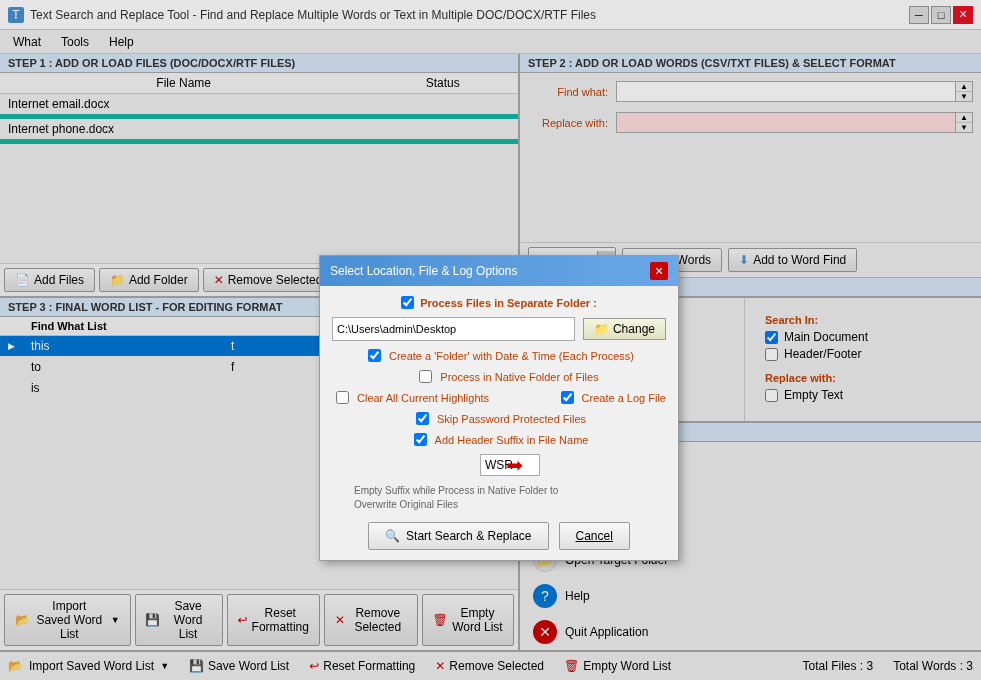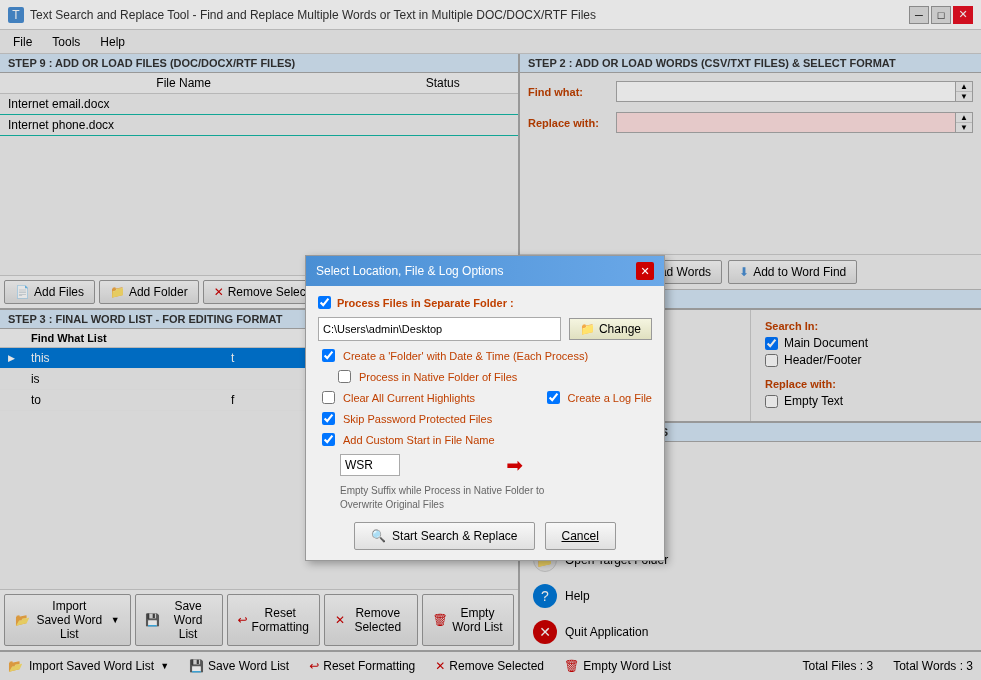--- a/index.html
+++ b/index.html
@@ -78,21 +78,21 @@
     }
     .file-table th {
       background: #f5f5f5;
       border-bottom: 1px solid #ccc;
       padding: 3px 8px;
       text-align: center;
       font-weight: normal;
     }
     .file-table td {
       padding: 3px 8px;
-      border-bottom: 1px solid #14b8a6;
+      border-bottom: 5px solid #14b8a6;
     }
     .step1-buttons {
       display: flex;
       padding: 4px;
       gap: 4px;
       border-top: 1px solid #ccc;
       background: #f5f5f5;
     }
     .btn {
       padding: 4px 10px;
@@ -119,23 +119,22 @@
     .field-row {
       display: flex;
       align-items: center;
       margin-bottom: 10px;
       gap: 8px;
     }
     .field-label {
       color: #c04000;
       font-size: 11px;
       width: 80px;
-      text-align: left;
+      text-align: right;
       flex-shrink: 0;
-      font-weight: bold;
     }
     .step2-toolbar {
       display: flex;
       align-items: center;
       gap: 6px;
       padding: 4px 8px;
       border-top: 1px solid #ccc;
     }
     .btn-special {
       display: flex;
@@ -278,21 +277,21 @@
     
     .dialog-overlay {
       position: absolute;
       top: 0; left: 0; right: 0; bottom: 0;
       background: rgba(0,0,0,0.1);
       z-index: 100;
     }
     .dialog {
       position: absolute;
       top: 255px;
-      left: 305px;
+      left: 319px;
       width: 360px;
       background: #f0f0f0;
       border: 1px solid #999;
       box-shadow: 3px 3px 8px rgba(0,0,0,0.3);
       z-index: 101;
     }
     .dialog-title {
       background: linear-gradient(to right, #4a8fd4, #6aa8e8);
       color: white;
       padding: 6px 10px;
@@ -308,21 +307,21 @@
       width: 18px;
       height: 18px;
       cursor: pointer;
       display: flex;
       align-items: center;
       justify-content: center;
       font-size: 11px;
       border-radius: 2px;
     }
     .dialog-body { padding: 10px 12px; }
-    .dialog-row { display: flex; align-items: center; gap: 8px; margin-bottom: 8px; }
+    .dialog-row { display: flex; align-items: center; gap: 8px; margin-bottom: 8px; justify-content: center; }
     .dialog-check { display: flex; align-items: center; gap: 6px; }
     .dialog-check label { color: #c04000; font-size: 11px; font-weight: bold; }
     .dialog-text-input {
       flex: 1;
       height: 24px;
       border: 1px solid #aaa;
       padding: 2px 4px;
       background: white;
       font-size: 11px;
     }
@@ -430,31 +429,31 @@
     <span class="title-text">Text Search and Replace Tool - Find and Replace Multiple Words or Text  in Multiple DOC/DOCX/RTF Files</span>
   </div>
   <div class="title-bar-controls">
     <button class="title-btn">─</button>
     <button class="title-btn">□</button>
     <button class="title-btn close">✕</button>
   </div>
 </div>
 
 <div class="menu-bar">
-  <div class="menu-item">File</div>
+  <div class="menu-item">What</div>
   <div class="menu-item">Tools</div>
   <div class="menu-item">Help</div>
 </div>
 
 <div class="main-content">
 
   <div class="top-section">
 
     <div class="step1-panel">
-      <div class="step-header">STEP 9 : ADD OR LOAD FILES (DOC/DOCX/RTF FILES)</div>
+      <div class="step-header">STEP 1 : ADD OR LOAD FILES (DOC/DOCX/RTF FILES)</div>
       <div class="file-table">
         <table>
           <thead>
             <tr>
               <th>File Name</th>
               <th>Status</th>
             </tr>
           </thead>
           <tbody id="file-tbody">
           <tr>
@@ -550,27 +549,27 @@
             </tr>
           </thead>
           <tbody id="word-tbody">
           <tr class="selected">
                 <td style="width:16px; font-size:9px;">▶</td>
                 <td>this</td>
                 <td>t</td>
               </tr>
               <tr>
                 <td></td>
-                <td>is</td>
-                <td></td>
+                <td>to</td>
+                <td>f</td>
               </tr>
               <tr>
                 <td></td>
-                <td>to</td>
-                <td>f</td>
+                <td>is</td>
+                <td></td>
               </tr>
             </tbody>
         </table>
       </div>
       <div class="step3-buttons">
         <button class="btn">
           <span style="color:#4a8fd4;">📂</span>
           <span>Import Saved Word List</span>
           <span style="font-size:9px; margin-left:2px;">▼</span>
         </button>
@@ -597,21 +596,21 @@
 
       <div style="display:flex; flex: 1;">
 
         <div style="flex:1; padding:6px;">
           <div class="match-whole-row">
             <input type="checkbox" style="">
             <span>Match Whole</span>
           </div>
         </div>
 
-        <div style="flex:1; padding:6px; border-left:1px solid #ccc;">
+        <div style="flex:1; padding:12px; border-left:1px solid #ccc;">
           <div class="search-in-section">
             <div class="search-in-label">Search In:</div>
             <div class="checkbox-row" id="search-in-main">
               <input type="checkbox" checked="" style="">
               <span>Main Document</span>
             </div>
             <div class="checkbox-row" id="search-in-header">
               <input type="checkbox" style="">
               <span>Header/Footer</span>
             </div>
@@ -721,21 +720,21 @@
         <span class="dialog-label-orange">Create a Log File</span>
       </div>
 
       <div class="dialog-row" style="margin-left:4px;">
         <input type="checkbox" checked="" style="">
         <span class="dialog-label-orange">Skip Password Protected Files</span>
       </div>
 
       <div class="dialog-row" style="margin-left:4px;">
         <input type="checkbox" checked="" style="">
-        <span class="dialog-label-orange">Add Custom Start in File Name</span>
+        <span class="dialog-label-orange">Add Header Suffix in File Name</span>
       </div>
       <div class="dialog-row" style="margin-left:22px;">
         <input class="suffix-input" type="text" id="suffix-val" value="WSR" style="">
       </div>
       <div class="dialog-note">Empty Suffix while Process in Native Folder to<br>Overwrite Original Files</div>
 
       <div class="dialog-buttons">
         <button class="dialog-btn-search">
           <span>🔍</span>
           <span>Start Search &amp; Replace</span>

